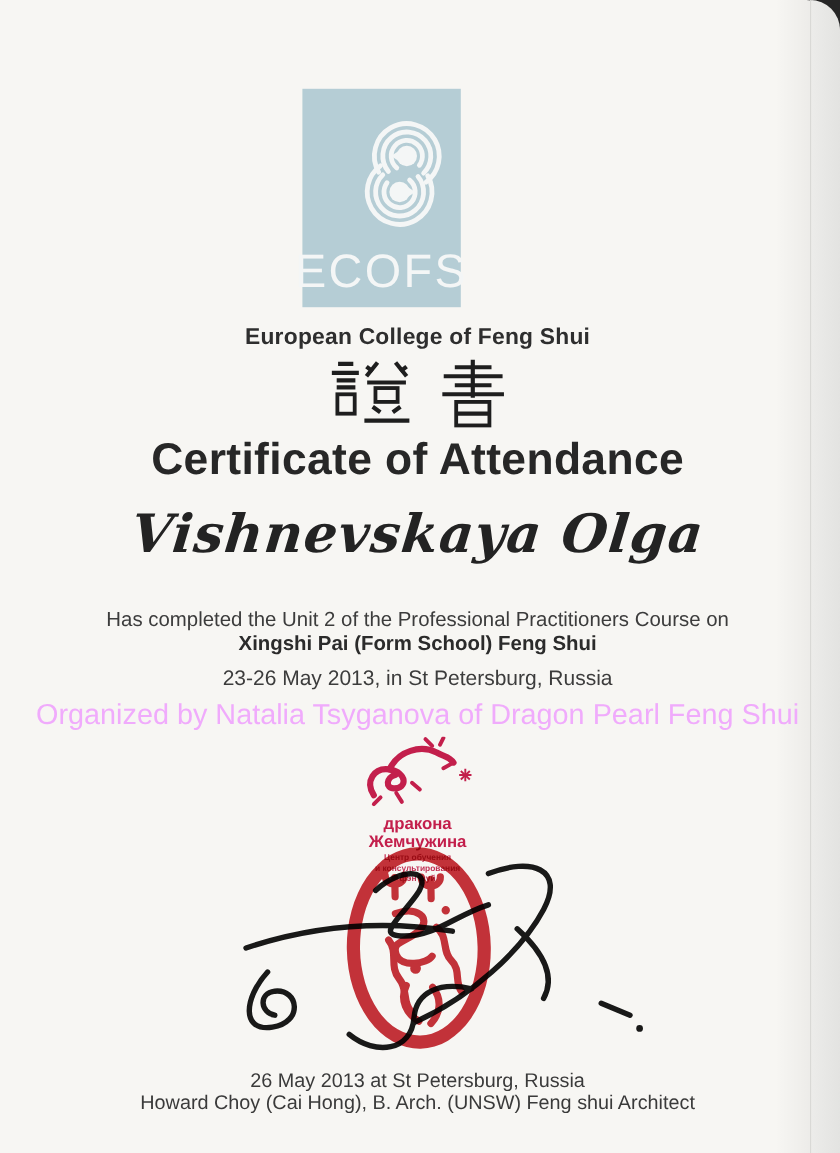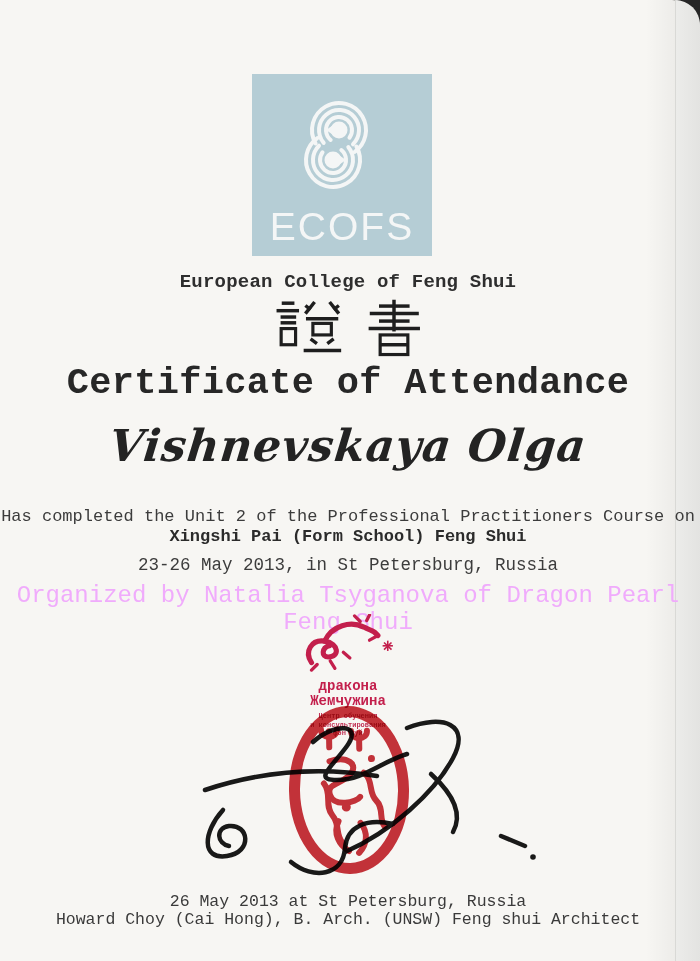--- a/index.html
+++ b/index.html
@@ -19,25 +19,25 @@
     position:absolute;top:0;right:0;bottom:0;width:24px;
     background:linear-gradient(to right,#ececea,#e3e3e1);
     border-left:1px solid #d9d9d6;
     border-top-right-radius:28px;
   }
   .edge-shadow{
     position:absolute;top:0;right:24px;bottom:0;width:30px;
     background:linear-gradient(to right,rgba(0,0,0,0),rgba(0,0,0,0.045));
   }
   .content{position:absolute;inset:0;}
-  .centered{position:absolute;left:0;width:696px;text-align:center;font-family:Liberation Mono, monospace;}
+  .centered{position:absolute;left:0;width:696px;text-align:center;}
 
   
   .ecofs-logo{
-    position:absolute;left:252px;top:74px;width:180px;height:182px;
+    position:absolute;left:252px;top:74px;width:132px;height:182px;
     background:#b5cdd5;
     display:flex;flex-direction:column;align-items:center;justify-content:flex-end;
   }
   .ecofs-swirl{position:absolute;top:10px;left:24px;}
   .ecofs-text{
     color:#f4f6f6;font-size:39px;letter-spacing:2px;font-weight:400;
     margin-bottom:10px;line-height:1;
   }
 
   .org-name{top:271px;font-size:19px;font-weight:bold;color:#2e2e2e;letter-spacing:0.2px;}

